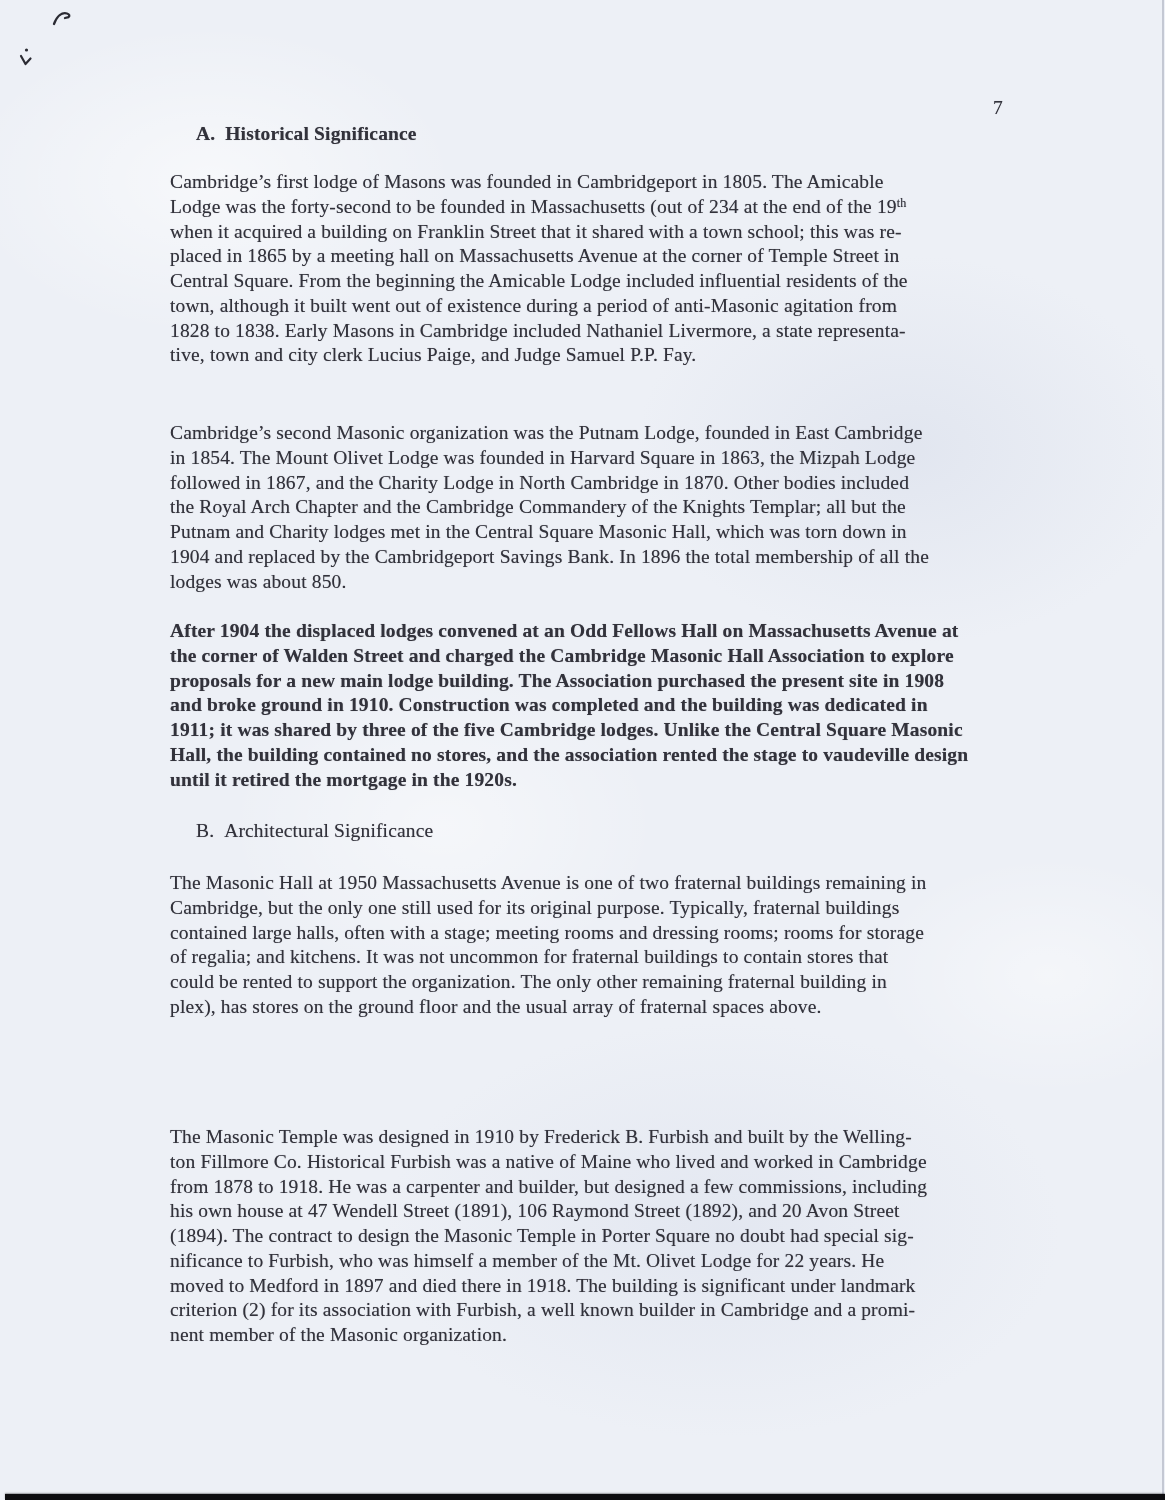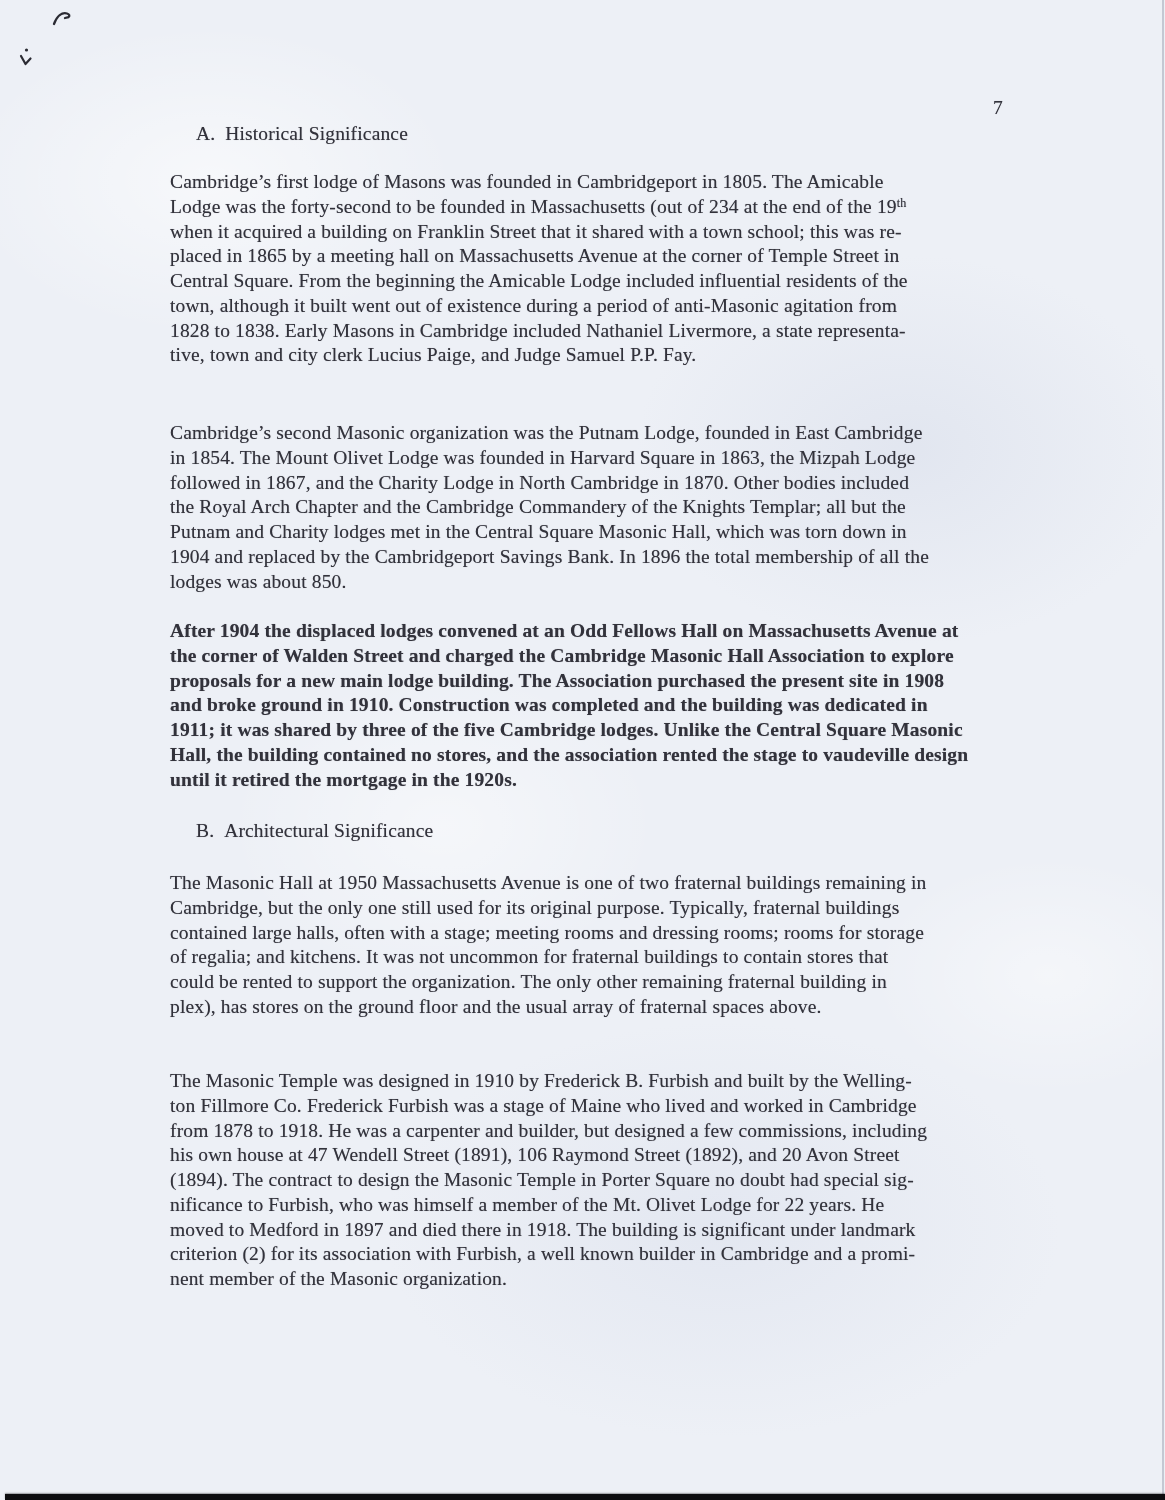--- a/index.html
+++ b/index.html
@@ -40,27 +40,27 @@
   }
   .heading { left: 196px; }
   .h-label { margin-right: 10px; }
   .page-number {
     position: absolute;
     left: 993px; top: 96px;
     font-size: 19.5px;
     line-height: 24px;
     text-shadow: 0 0 0.7px rgba(50,50,60,0.5);
   }
-  .heading-a { top: 122px; }
+  .heading-a { top: 122px; font-weight: bold; }
   .para-1   { top: 170px; }
   .para-2   { top: 421px; }
   .para-3   { top: 619px; font-weight: bold; }
   .heading-b{ top: 819px; }
   .para-4   { top: 871px; }
-  .para-5   { top: 1069px; }
+  .para-5   { top: 1125px; }
   .ink-mark { position: absolute; }
   .ink-mark-top  { left: 52px; top: 9px;  width: 22px; height: 18px; }
   .ink-mark-left { left: 19px; top: 47px; width: 16px; height: 20px; }
   .scan-bar {
     position: absolute;
     left: 5px; right: 0; bottom: 0;
     height: 6px;
     background: var(--scan-bar, #0d0d10);
     box-shadow: 0 -1px 1.5px rgba(25,25,30,0.4);
   }
@@ -131,21 +131,21 @@
       <div class="line">The Masonic Hall at 1950 Massachusetts Avenue is one of two fraternal buildings remaining in</div>
       <div class="line">Cambridge, but the only one still used for its original purpose. Typically, fraternal buildings</div>
       <div class="line">contained large halls, often with a stage; meeting rooms and dressing rooms; rooms for storage</div>
       <div class="line">of regalia; and kitchens. It was not uncommon for fraternal buildings to contain stores that</div>
       <div class="line">could be rented to support the organization. The only other remaining fraternal building in</div>
       <div class="line">plex), has stores on the ground floor and the usual array of fraternal spaces above.</div>
     </div>
 
   <div class="textblock para-5">
       <div class="line">The Masonic Temple was designed in 1910 by Frederick B. Furbish and built by the Welling-</div>
-      <div class="line">ton Fillmore Co. Frederick Furbish was a stage of Maine who lived and worked in Cambridge</div>
+      <div class="line">ton Fillmore Co. Historical Furbish was a native of Maine who lived and worked in Cambridge</div>
       <div class="line">from 1878 to 1918. He was a carpenter and builder, but designed a few commissions, including</div>
       <div class="line">his own house at 47 Wendell Street (1891), 106 Raymond Street (1892), and 20 Avon Street</div>
       <div class="line">(1894). The contract to design the Masonic Temple in Porter Square no doubt had special sig-</div>
       <div class="line">nificance to Furbish, who was himself a member of the Mt. Olivet Lodge for 22 years. He</div>
       <div class="line">moved to Medford in 1897 and died there in 1918. The building is significant under landmark</div>
       <div class="line">criterion (2) for its association with Furbish, a well known builder in Cambridge and a promi-</div>
       <div class="line">nent member of the Masonic organization.</div>
     </div>
 
   <div class="scan-edge"></div>

